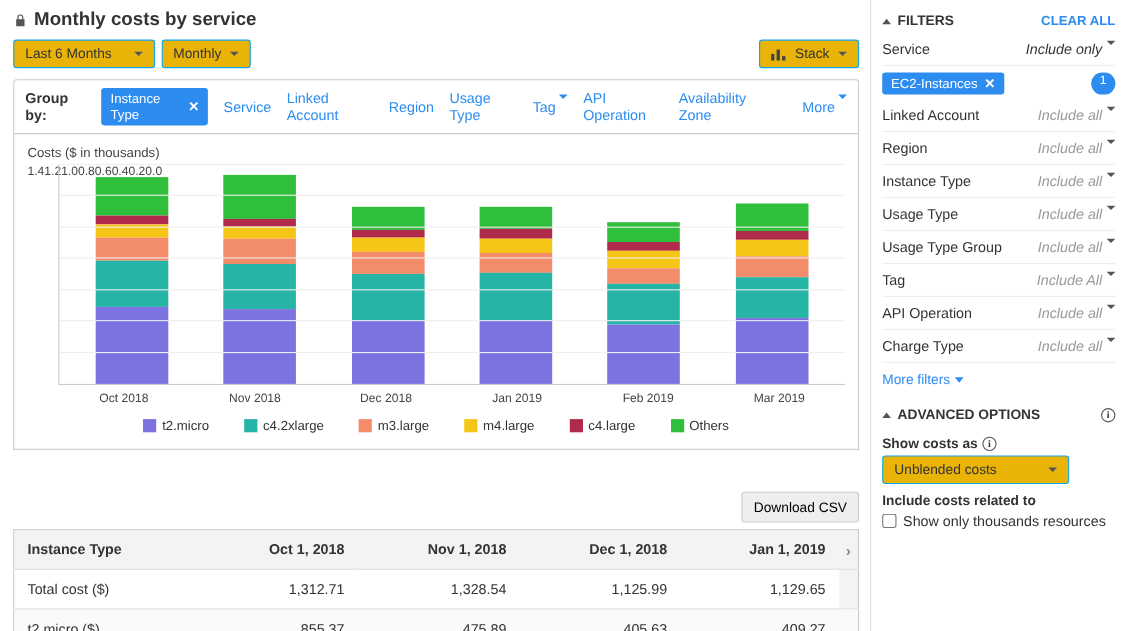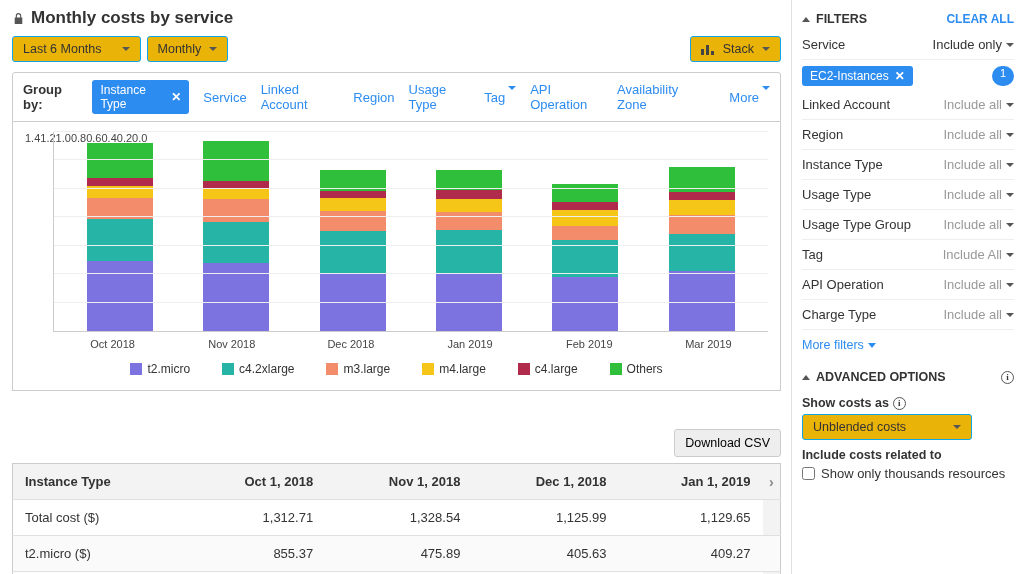--- a/index.html
+++ b/index.html
@@ -57,21 +57,21 @@
 table.data th:first-child, table.data td:first-child { text-align: left; }
 table.data th { background: #f3f3f3; font-weight: 700; }
 table.data tr.alt td { background: #fafafa; }
 table.data th.scroll, table.data td.scroll { width: 18px; padding: 0; background: #f3f3f3; text-align: center; color: #888; font-size: 14px; }
 
 
 .sec-head { display: flex; align-items: center; gap: 6px; font-weight: 700; font-size: 12.5px; padding: 4px 0; color: #333; }
 .sec-head .carety { width: 0; height: 0; border-left: 4px solid transparent; border-right: 4px solid transparent; border-bottom: 5px solid #555; }
 .clear { margin-left: auto; color: #2d8cf0; font-weight: 600; font-size: 12px; cursor: pointer; }
 .filter-row { display: flex; align-items: center; justify-content: space-between; border-bottom: 1px solid #eee; padding: 7px 0; font-size: 13px; }
-.filter-row .val { color: #999; display: inline-flex; align-items: center; gap: 4px; cursor: pointer; }
+.filter-row .val { color: #999; display: inline-flex; gap: 4px; cursor: pointer; font-style: italic; }
 .filter-row .val.active { color: #333; }
 .pill { background: #2d8cf0; color: #fff; border-radius: 10px; padding: 1px 8px; font-size: 11px; }
 .chiprow { display: flex; gap: 6px; padding: 6px 0 4px; }
 .more-filters { color: #2d8cf0; font-size: 12.5px; padding: 8px 0 14px; display: inline-flex; align-items: center; gap: 4px; cursor: pointer; }
 .more-filters .caretd { width: 0; height: 0; border-left: 4px solid transparent; border-right: 4px solid transparent; border-top: 5px solid #2d8cf0; }
 .adv-label { font-size: 12.5px; margin: 8px 0 4px; display: flex; align-items: center; gap: 4px; text-align: right; }
 .info { width: 13px; height: 13px; border: 1px solid #555; border-radius: 50%; display: inline-flex; align-items: center; justify-content: center; font-size: 9px; font-weight: 700; font-family: serif; }
 .checkbox-row { display: flex; align-items: center; gap: 6px; font-size: 13px; margin-top: 4px; }
 </style>
 </head>
@@ -118,20 +118,21 @@
       <a>Region</a>
       <a>Usage Type</a>
       <a class="more"><span>Tag</span><span class="caret"></span></a>
       <a>API Operation</a>
       <a>Availability Zone</a>
       <div class="spacer"></div>
       <a class="more"><span>More</span><span class="caret"></span></a>
     </div>
 
     <div class="chart-box">
+      <div class="ylabel">Costs ($ in thousands)</div>
       <div class="chart">
         <div class="yaxis" id="yaxis">
             <span>1.4</span>
             <span>1.2</span>
             <span>1.0</span>
             <span>0.8</span>
             <span>0.6</span>
             <span>0.4</span>
             <span>0.2</span>
             <span>0.0</span>

